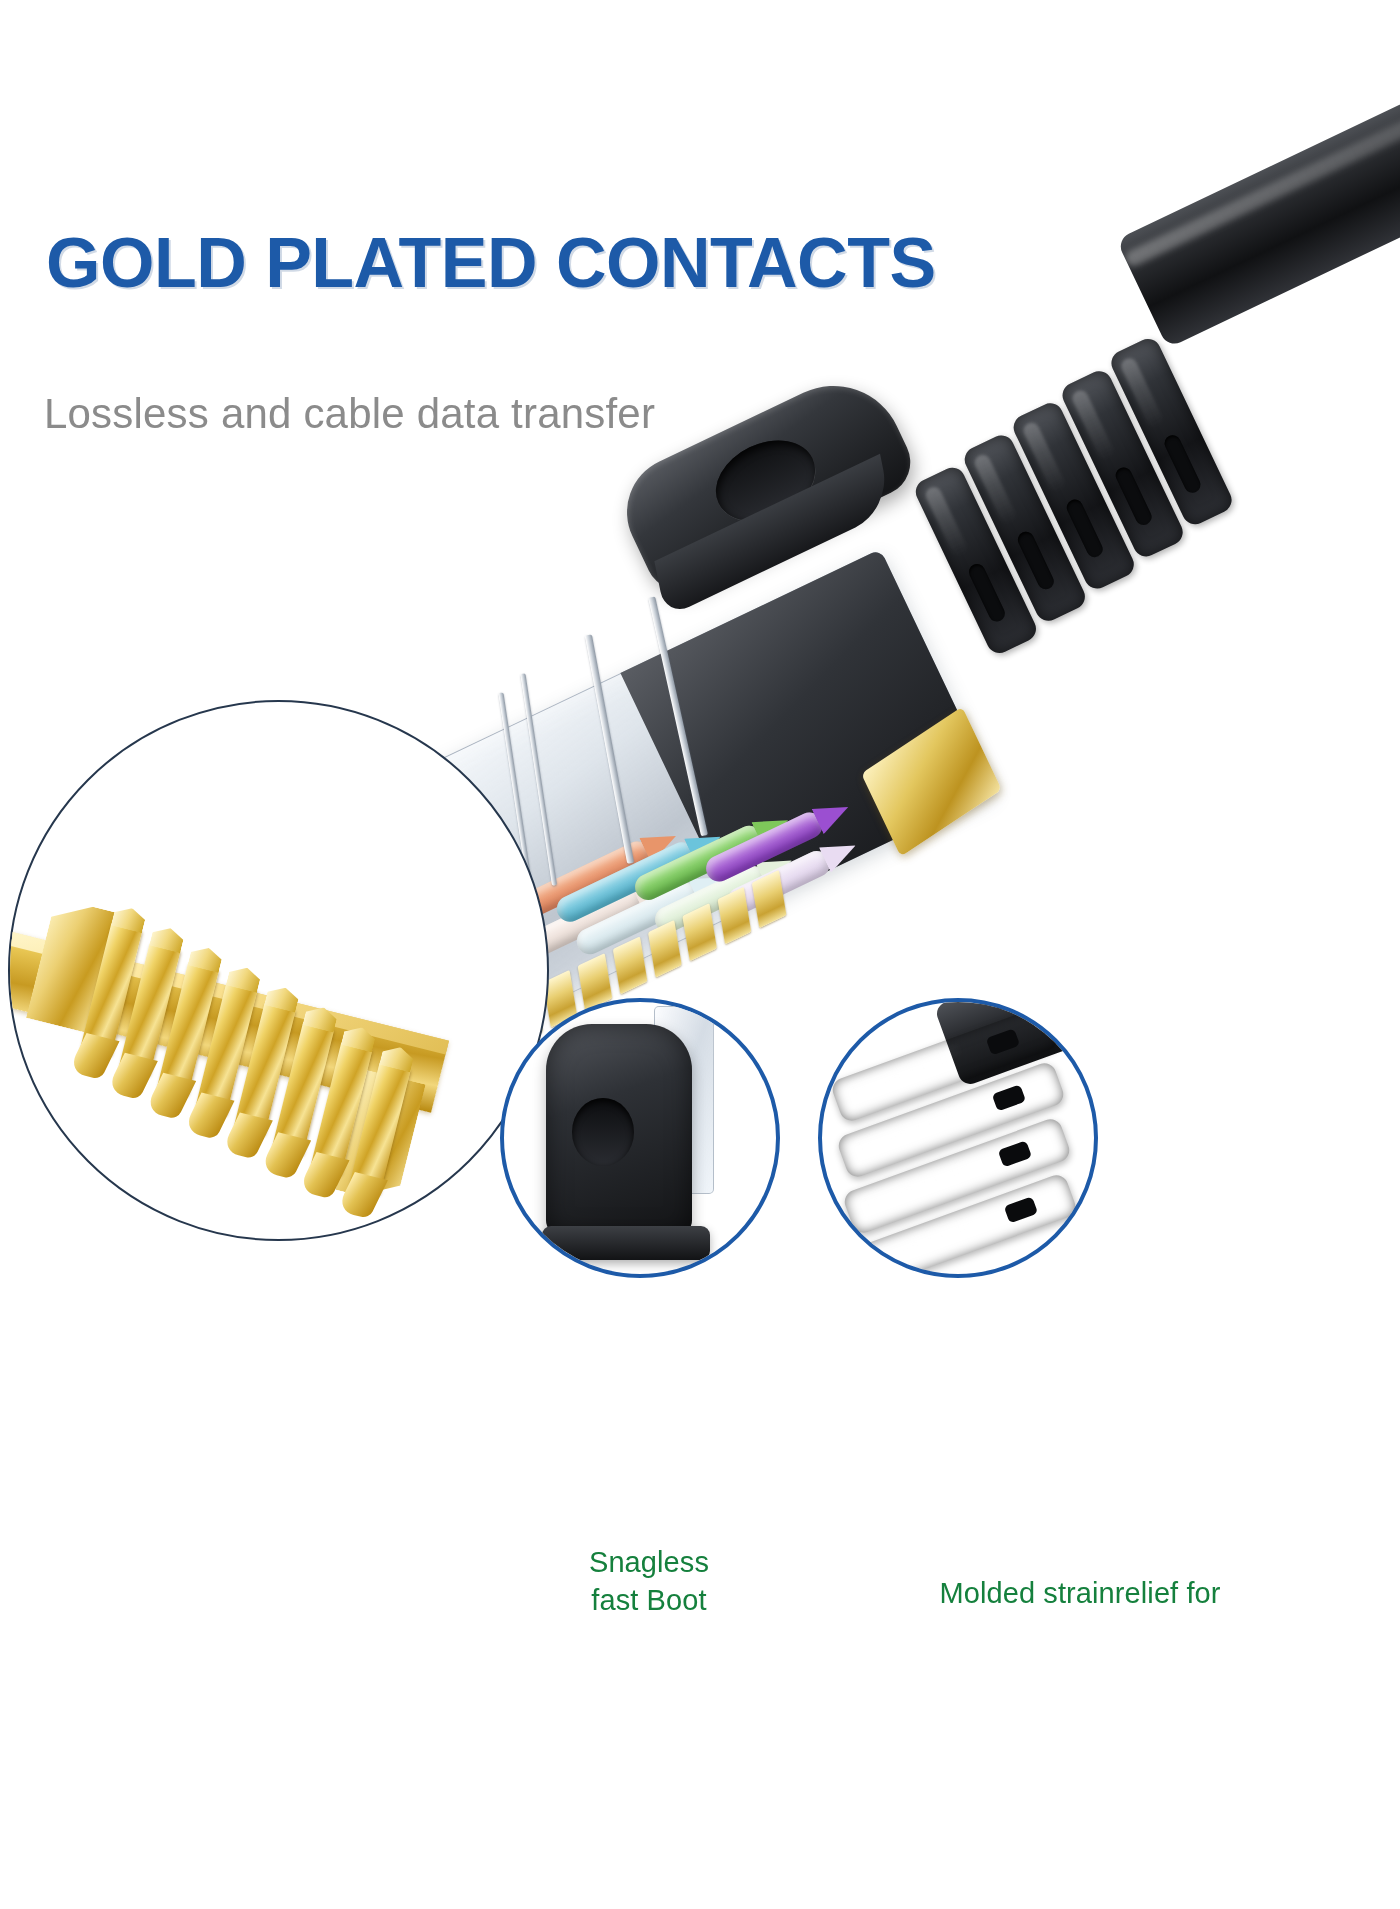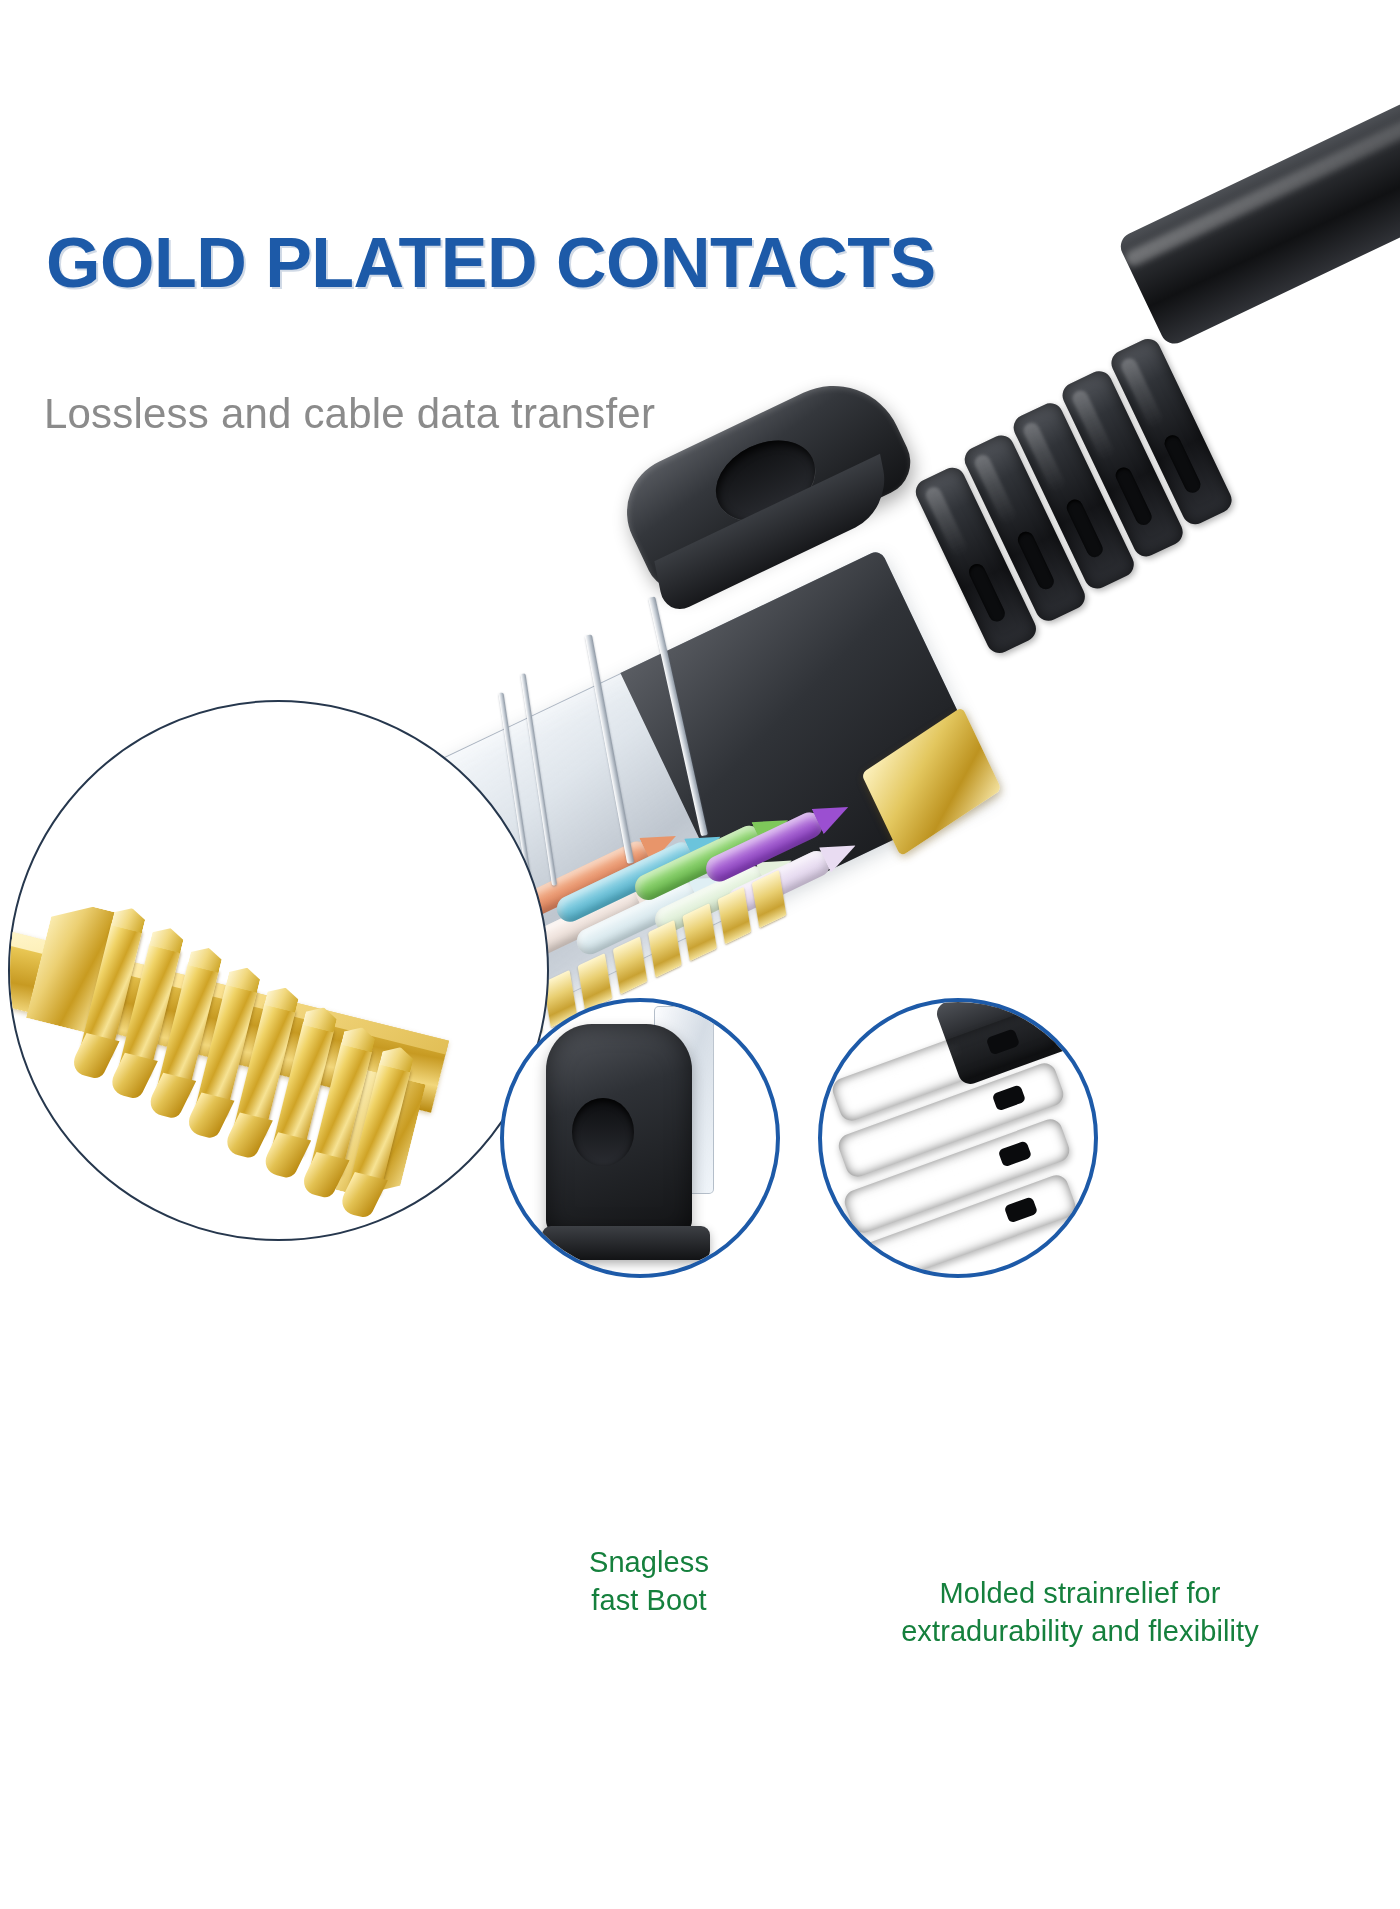--- a/index.html
+++ b/index.html
@@ -409,16 +409,15 @@
     </div>
   </div>
 
   <div class="caption" id="cap-boot">
     <div>Snagless</div>
     <div>fast Boot</div>
   </div>
 
   <div class="caption" id="cap-strain">
     <div>Molded strainrelief for</div>
-    <div>extradurability and flexibility</div>
   </div>
 
 </div>
 
 </body></html>

